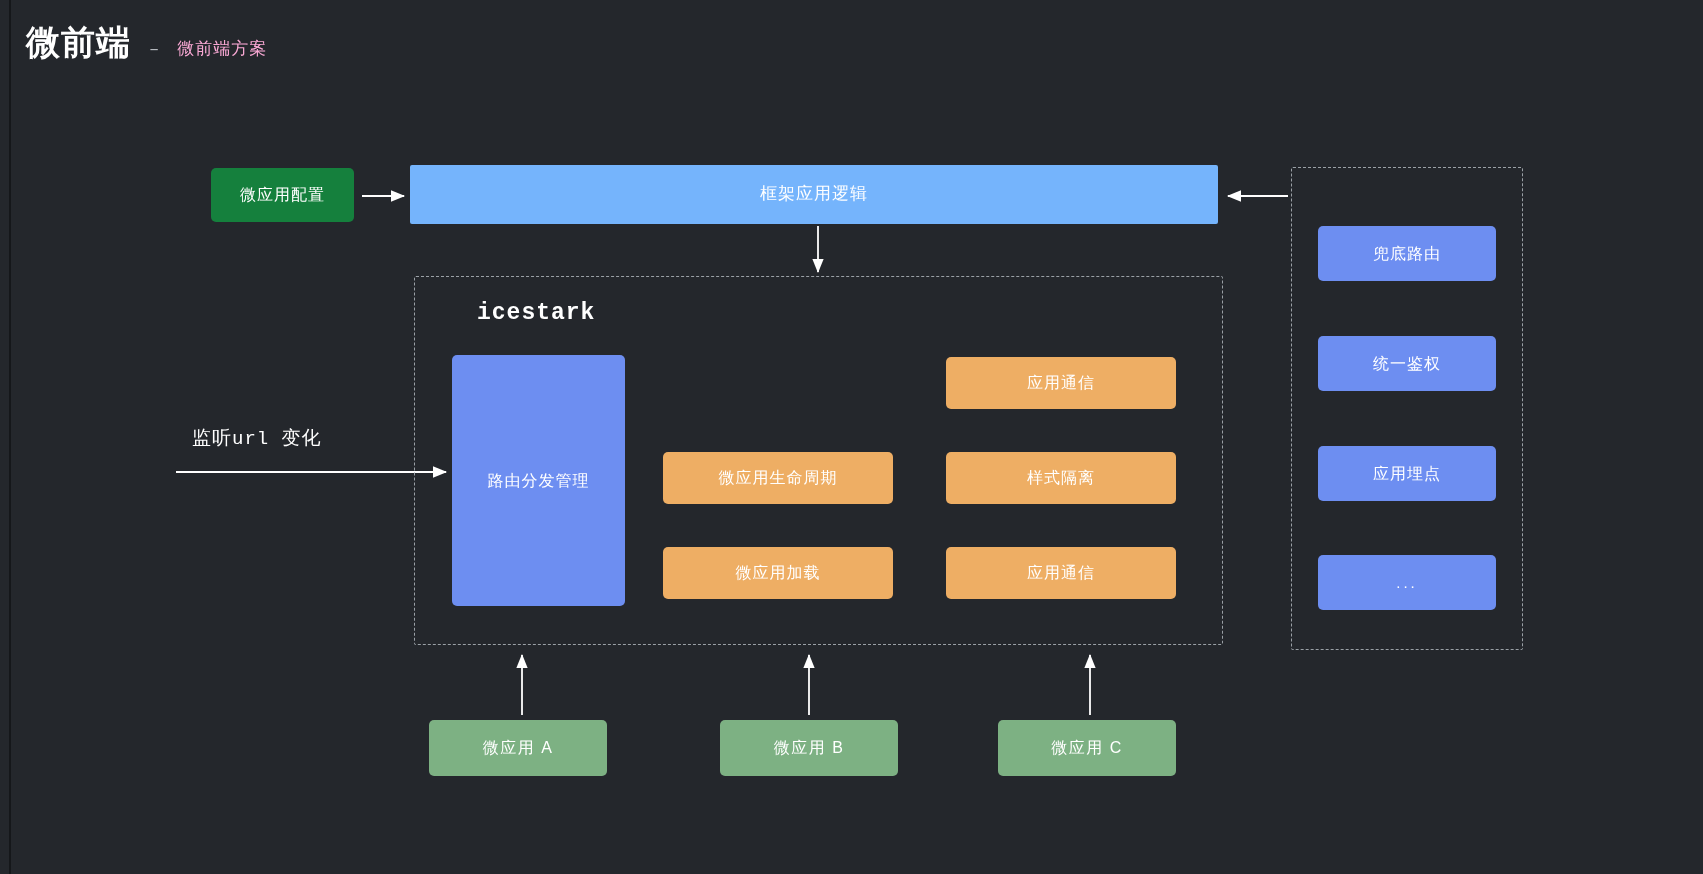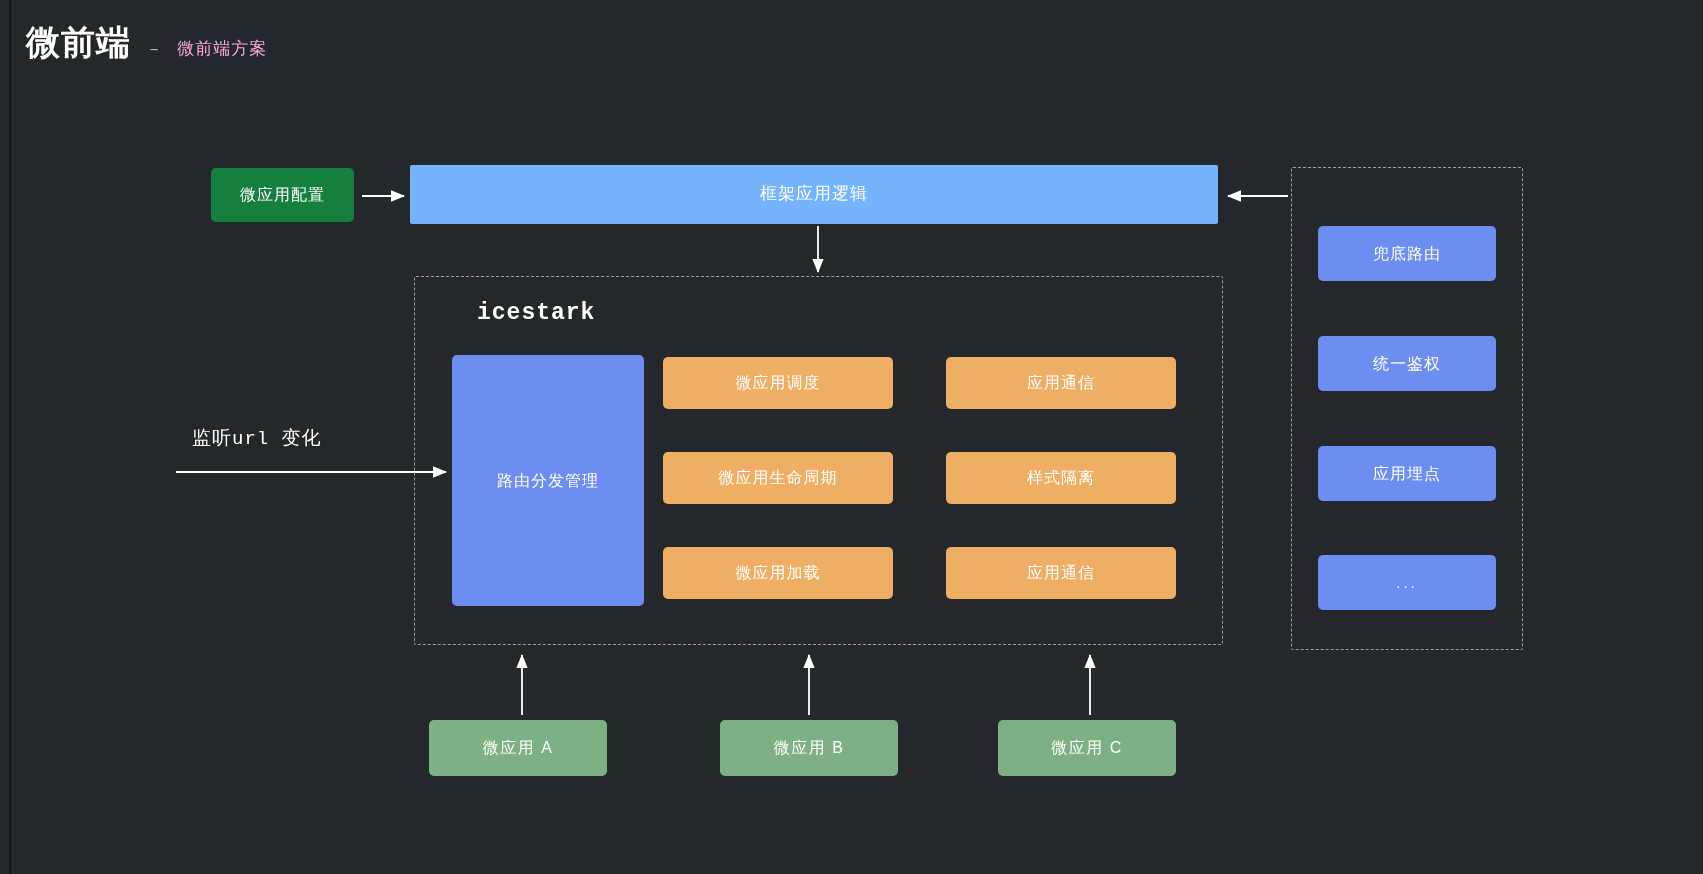--- a/index.html
+++ b/index.html
@@ -104,21 +104,21 @@
     font-weight: bold;
     font-size: 23px;
     color: #ffffff;
     letter-spacing: 1px;
     margin-left: 24px;
   }
 
   
   #route-box {
     left: 452px; top: 355px;
-    width: 192px; height: 251px;
+    width: 173px; height: 251px;
     background: #6d8ef1;
     font-size: 16px;
   }
 
   
   .feature {
     background: #eeae64;
     width: 230px;
     height: 52px;
     font-size: 16px;
@@ -217,21 +217,20 @@
   <div class="box" id="cfg-box">微应用配置</div>
 
   <div class="box" id="banner">框架应用逻辑</div>
 
   <div id="icestark-panel">
     <div id="icestark-label">icestark</div>
   </div>
 
   <div class="box" id="route-box">路由分发管理</div>
 
-  <div class="box feature feat-c0 feat-r0">微应用调度</div>
   <div class="box feature feat-c1 feat-r0">应用通信</div>
   <div class="box feature feat-c0 feat-r1">微应用生命周期</div>
   <div class="box feature feat-c1 feat-r1">样式隔离</div>
   <div class="box feature feat-c0 feat-r2">微应用加载</div>
   <div class="box feature feat-c1 feat-r2">应用通信</div>
 
   <div id="right-panel"></div>
 
   <div class="box side-item side-0">兜底路由</div>
   <div class="box side-item side-1">统一鉴权</div>

